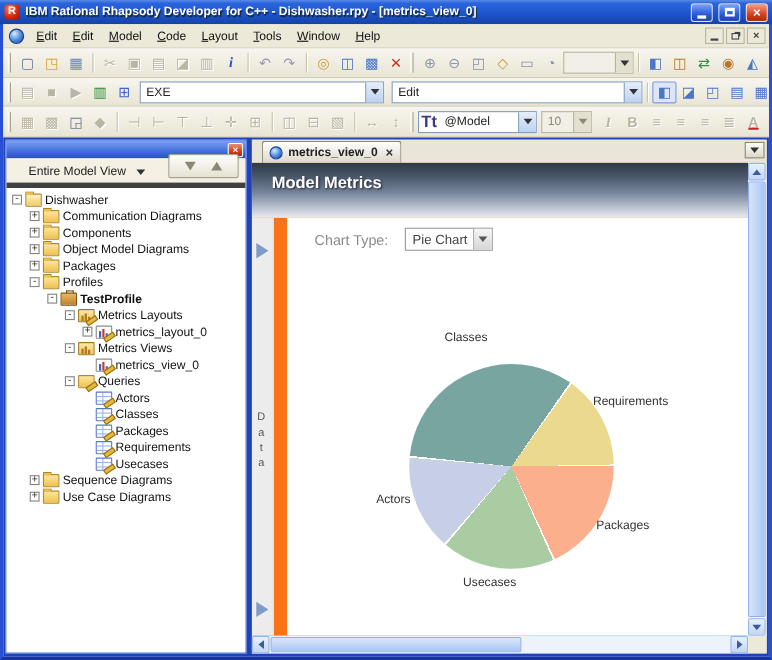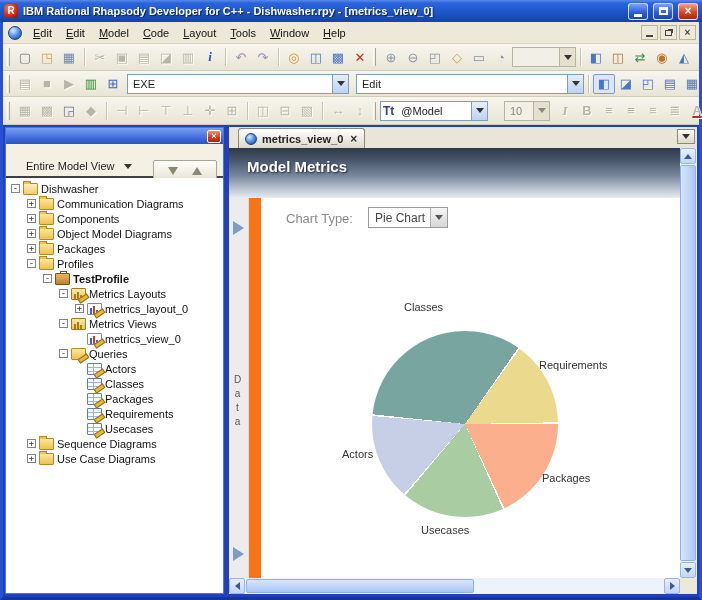--- a/index.html
+++ b/index.html
@@ -53,35 +53,35 @@
   .tbtn[data-k="i"]{font-family:"Liberation Serif",serif;font-style:italic;font-weight:bold;}
   .tbtn[data-k="b"]{font-weight:bold;}
   .tbtn[data-k="A"]{font-weight:bold;text-decoration-line:underline;text-decoration-color:#cc2222;text-decoration-thickness:2px;}
   .combo{display:flex;align-items:stretch;height:20px;background:#fff;border:1px solid #7f9db9;font-size:11px;flex:none;}
   .combo .val{padding:3px 5px 0 5px;flex:1;color:#222;white-space:nowrap;overflow:hidden;}
   .combo .cbtn{width:16px;border-left:1px solid #7f9db9;display:flex;align-items:center;justify-content:center;
     background:linear-gradient(#e6eefb,#bcd2f2);}
   .combo.disabled{background:#f2f0e6;border-color:#b8b4a0;}
   .combo.disabled .cbtn{background:#e4e0d0;border-left-color:#b8b4a0;}
   .tri-down{width:0;height:0;border-left:4px solid transparent;border-right:4px solid transparent;border-top:5px solid #333;}
-  .tt-icon{font-size:12px;font-weight:bold;color:#3a3a8a;margin:0 2px;flex:none;}
+  .tt-icon{font-size:15px;font-weight:bold;color:#3a3a8a;margin:0 2px;flex:none;}
 
   
   #client{flex:1;position:relative;background:#2141b8;}
 
   
   #browser{position:absolute;left:2px;top:2px;bottom:3px;width:219px;border:1px solid #4a74e0;
     background:#fff;display:flex;flex-direction:column;}
   .panel-cap{height:16px;flex:none;display:flex;align-items:center;justify-content:flex-end;padding:0 2px;
     background:linear-gradient(180deg,#7aa0f0,#3a66d8 70%,#2a52c0);}
   .cap-close{width:14px;height:13px;border:1px solid #fff;border-radius:2px;
     background:linear-gradient(180deg,#f09070,#d83a10 60%,#a82808);color:#fff;font-size:9px;font-weight:bold;
     display:flex;align-items:center;justify-content:center;line-height:9px;}
-  .selector-row{height:27px;flex:none;background:#f4f1e4;border-bottom:2px solid #404040;
-    display:flex;align-items:flex-start;padding:16px 6px;}
+  .selector-row{height:27px;flex:none;background:#f4f1e4;border-bottom:5px solid #404040;
+    display:flex;align-items:flex-end;padding:4px 6px;}
   .view-selector{flex:1;display:flex;align-items:center;gap:10px;font-size:11px;color:#222;padding-left:14px;}
   .arrow-box{width:64px;height:22px;border:1px solid #a8a494;border-radius:2px;
     background:linear-gradient(#fefefc,#e6e2d2);display:flex;align-items:center;justify-content:center;gap:14px;}
   .tri-d{width:0;height:0;border-left:5px solid transparent;border-right:5px solid transparent;border-top:8px solid #8a8874;}
   .tri-u{width:0;height:0;border-left:5px solid transparent;border-right:5px solid transparent;border-bottom:8px solid #8a8874;}
 
   
   #tree{flex:1;overflow:hidden;padding-top:3px;background:#fff;}
   .trow{display:flex;align-items:center;gap:3px;height:15px;font-size:11px;color:#111;white-space:nowrap;}
   .trow[data-lvl="0"]{padding-left:5px;} .trow[data-lvl="1"]{padding-left:21px;}
@@ -446,21 +446,21 @@
         </span>
       </span>
     <span class="grip"></span>
     <span class="combo" style="width:108px;">
       <span class="tt-icon" style="align-self:center;">Tt</span>
       <span class="val">@Model</span>
       <span class="cbtn">
           <span class="tri-down"></span>
         </span>
     </span>
-    <span class="combo disabled" style="width:46px;margin-left:16px;">
+    <span class="combo disabled" style="width:46px;margin-left:4px;">
       <span class="val" style="color:#8a8878;">10</span>
       <span class="cbtn">
           <span class="tri-down" style="border-top-color:#8a8878;"></span>
         </span>
     </span>
     <span class="tgroup" style="margin-left:4px;">
         <span class="tbtn" data-state="d" data-k="i" title="italic-icon">
           <span>I</span>
         </span>
         <span class="tbtn" data-state="d" data-k="b" title="bold-icon">

